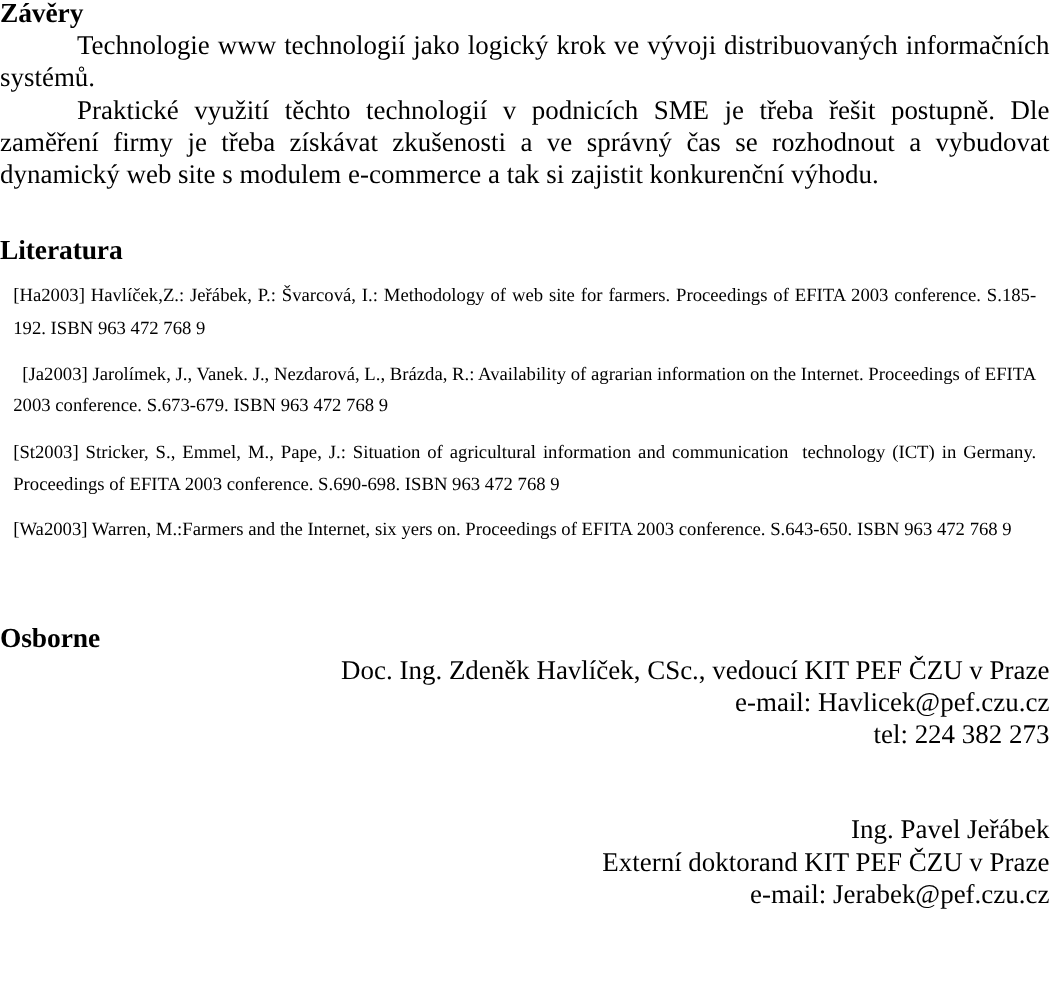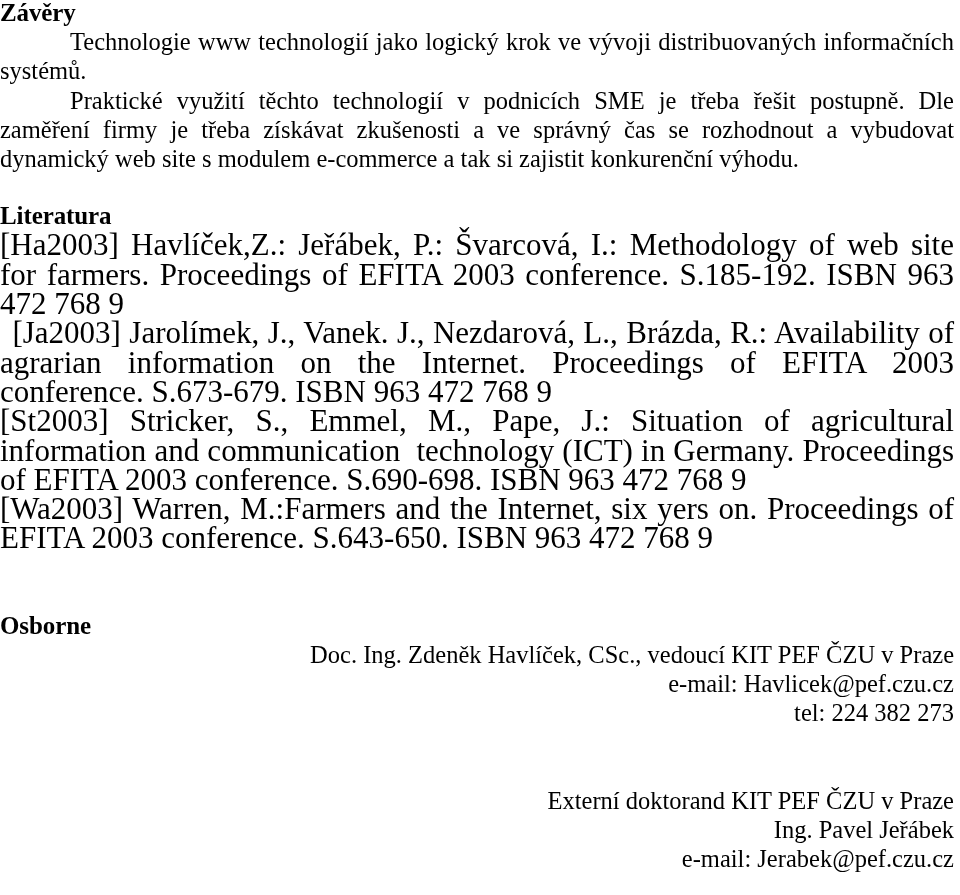--- a/index.html
+++ b/index.html
@@ -32,39 +32,39 @@
 
   
   .heading {
     font-weight: bold;
     font-size: 25px;
     line-height: 29px;
     margin: 0;
     letter-spacing: -0.1px;
   }
   .heading--zavery { margin-top: -2px; }
-  .heading--literatura { margin-top: 0px; }
+  .heading--literatura { margin-top: 12px; }
   .heading--kontakt { margin-top: 0px; }
 
   
   .para {
     font-size: 24.5px;
     line-height: 29.3px;
     margin: 0;
     text-align: justify;
     text-justify: inter-word;
     text-indent: 70px;
     hyphens: none;
   }
 
   
   .ref {
-    font-size: 31px;
+    font-size: 17px;
     line-height: 29.3px;
-    margin: 0;
+    margin: 12px;
     text-align: justify;
     text-justify: inter-word;
     text-indent: 0;
     white-space: pre-wrap;
   }
   .ref--indent { text-indent: 4px; }
 
   
   .line {
     font-size: 24.5px;
@@ -114,20 +114,20 @@
     <h2 class="heading heading--kontakt">Osborne</h2>
 
     <p class="line">Doc. Ing. Zdeněk Havlíček, CSc., vedoucí KIT PEF ČZU v Praze</p>
 
     <p class="line">e-mail: Havlicek@pef.czu.cz</p>
 
     <p class="line">tel: 224 382 273</p>
 
     <div class="spacer-contact-gap"></div>
 
+    <p class="line">Ing. Pavel Jeřábek</p>
+
     <p class="line">Externí doktorand KIT PEF ČZU v Praze</p>
-
-    <p class="line">Ing. Pavel Jeřábek</p>
 
     <p class="line">e-mail: Jerabek@pef.czu.cz</p>
 
   </div>
 </div>
 
 </body></html>

